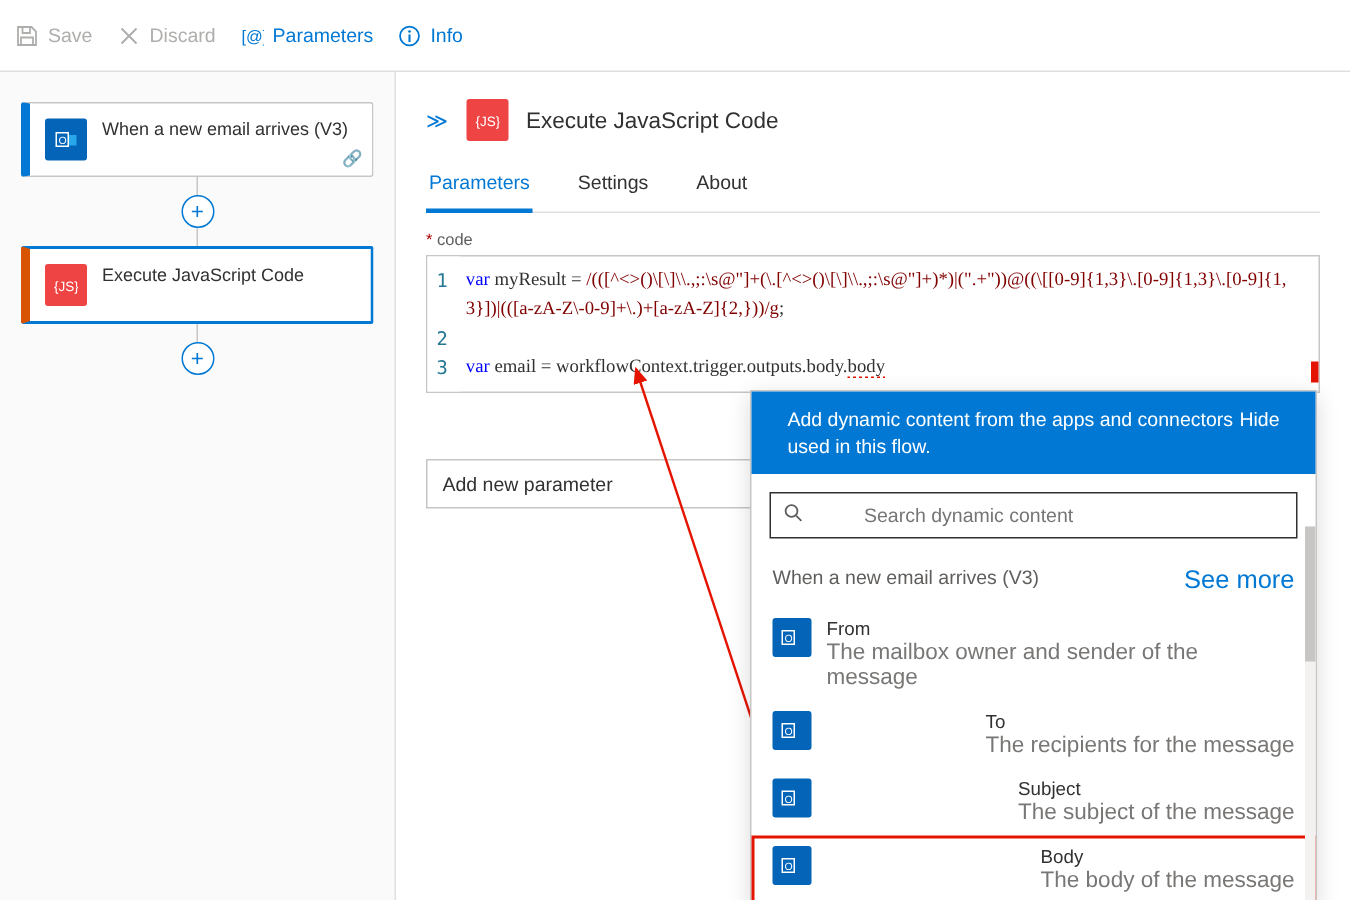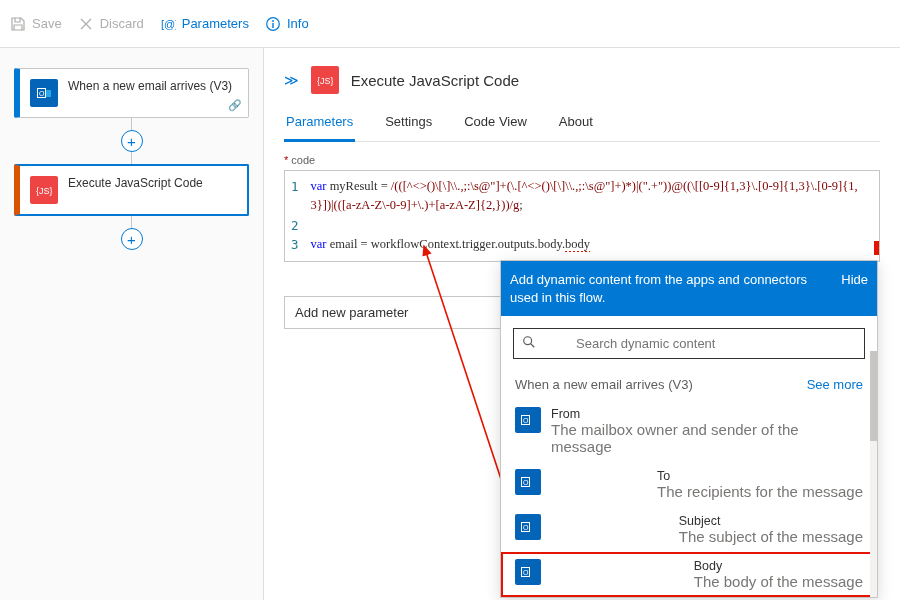--- a/index.html
+++ b/index.html
@@ -49,31 +49,31 @@
   .field-label .req { color: #a80000; }
   .code-box { border: 1px solid #c8c6c4; font-family: Consolas, monospace; font-size: 12.5px; background: #fff; position: relative; display: flex; }
   .gutter { background: #fff; color: #237893; padding: 6px 8px 6px 6px; text-align: right; user-select: none; border-right: none; line-height: 1.55; }
   .code-text { padding: 6px 6px 6px 4px; flex: 1; line-height: 1.55; white-space: pre-wrap; word-break: break-all; font-family: Liberation Serif, serif; }
   .kw { color: #0000ff; }
   .rgx { color: #800000; }
   .err-underline { position: relative; }
   .err-underline::after { content: ""; position: absolute; left: 0; right: 0; bottom: -1px; height: 1px; background: repeating-linear-gradient(90deg, #e51400 0, #e51400 2px, transparent 2px, transparent 4px); }
   .code-marker { position: absolute; right: 0; top: 70px; width: 5px; height: 14px; background: #e51400; }
 
-  .add-param { border: 1px solid #c8c6c4; padding: 8px 10px; margin-top: 34px; display: flex; align-items: center; justify-content: space-between; cursor: pointer; background:#fff; width: 260px; text-align: right; }
+  .add-param { border: 1px solid #c8c6c4; padding: 8px 10px; margin-top: 44px; display: flex; align-items: center; justify-content: space-between; cursor: pointer; background:#fff; width: 260px; text-align: right; }
   .add-param .chev { color: #605e5c; }
 
   
   .dyn-pop { position: absolute; left: 500px; top: 260px; width: 378px; border: 1px solid #c8c6c4; background: #fff; box-shadow: 0 4px 14px rgba(0,0,0,.15); }
-  .dyn-hdr { background: #0078d4; color: #fff; padding: 10px 9px; display: flex; justify-content: space-between; font-size: 13px; line-height: 1.35; }
+  .dyn-hdr { background: #0078d4; color: #fff; padding: 10px 24px; display: flex; justify-content: space-between; font-size: 13px; line-height: 1.35; }
   .dyn-hdr .hide { cursor: pointer; }
   .dyn-search { margin: 12px 12px 10px 12px; border: 1px solid #323130; display: flex; align-items: center; padding: 6px 8px; gap: 8px;}
   .dyn-search input { border: none; outline: none; flex: 1; font-size: 13px; margin-left: 32px; }
   .dyn-group-hdr { display: flex; justify-content: space-between; padding: 8px 14px; font-size: 13px; color: #605e5c;}
-  .dyn-group-hdr .see-more { color: #0078d4; cursor: pointer; font-size: 13px; }
+  .dyn-group-hdr .see-more { color: #0078d4; cursor: pointer; font-size: 17px; }
   .dyn-item { display: flex; gap: 10px; padding: 7px 14px; cursor: pointer; justify-content: space-between; }
   .dyn-item.highlight { outline: 2px solid #e51400; outline-offset: -2px; }
   .dyn-item .wf-icon { width: 26px; height: 26px; }
   .dyn-item-title { font-size: 12.5px; }
   .dyn-item-desc { font-size: 15px; color: #797775; }
   .dyn-scroll { position: absolute; top: 90px; right: 0; bottom: 0; width: 7px; background: #f3f2f1;}
   .dyn-scroll .thumb { position: absolute; top: 0; width: 7px; height: 90px; background: #c8c6c4; }
 
   
   .arrow-svg { position: absolute; left: 416px; top: 240px; pointer-events: none; }
@@ -159,21 +159,20 @@
         <svg viewBox="0 0 16 16">
             <text x="0" y="12" font-size="9" fill="#fff">{JS}</text>
           </svg>
       </div>
       <div class="r-title">Execute JavaScript Code</div>
     </div>
 
     <div class="tabs">
       <div class="tab active">Parameters</div>
       <div class="tab">Settings</div>
-      <div class="tab">Code View</div>
       <div class="tab">About</div>
     </div>
 
     <div class="field-label"><span class="req">*</span> <span>code</span></div>
     <div class="code-box">
       <div class="gutter">1<br><br>2<br>3</div>
       <div class="code-text"><span class="kw">var</span><span> myResult = </span><span class="rgx">/(([^&lt;&gt;()\[\]\\.,;:\s@"]+(\.[^&lt;&gt;()\[\]\\.,;:\s@"]+)*)|(".+"))@((\[[0-9]{1,3}\.[0-9]{1,3}\.[0-9]{1,3}])|(([a-zA-Z\-0-9]+\.)+[a-zA-Z]{2,}))/g</span><span>;</span>
 <br><span class="kw">var</span><span> email = workflowContext.trigger.outputs.body.</span><span class="err-underline">body</span></div>
       <div class="code-marker"></div>
     </div>

